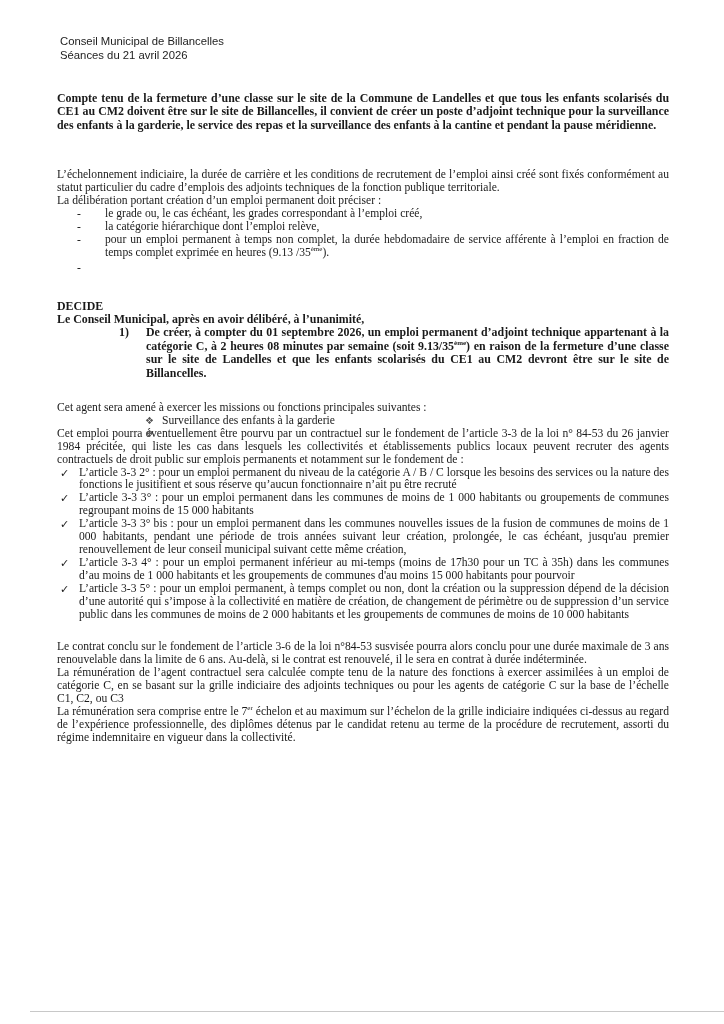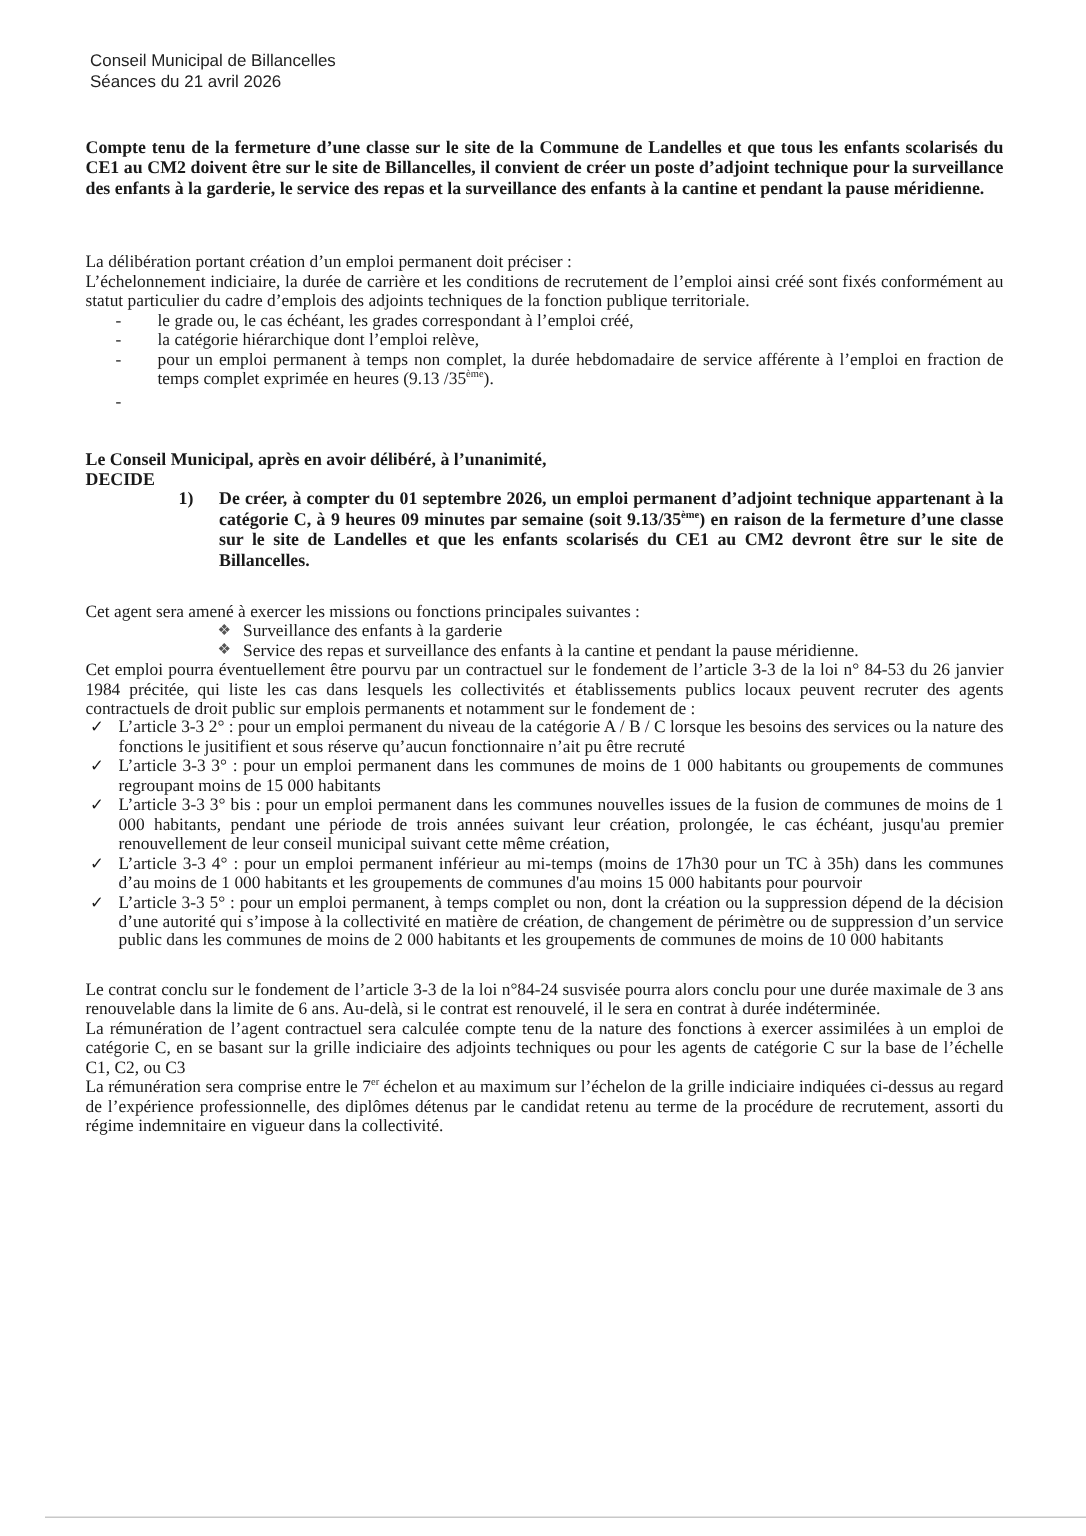--- a/index.html
+++ b/index.html
@@ -34,53 +34,53 @@
 
   <div class="hdr">
     <div>Conseil Municipal de Billancelles</div>
     <div>Séances du 21 avril 2026</div>
   </div>
 
   <div class="body">
 
     <p class="intro">Compte tenu de la fermeture d’une classe sur le site de la Commune de Landelles et que tous les enfants scolarisés du CE1 au CM2 doivent être sur le site de Billancelles, il convient de créer un poste d’adjoint technique pour la surveillance des enfants à la garderie, le service des repas et la surveillance des enfants à la cantine et pendant la pause méridienne.</p>
 
+    <p>L’échelonnement indiciaire, la durée de carrière et les conditions de recrutement de l’emploi ainsi créé sont fixés conformément au statut particulier du cadre d’emplois des adjoints techniques de la fonction publique territoriale.</p>
     <p style="text-align:left;">La délibération portant création d’un emploi permanent doit préciser :</p>
-    <p>L’échelonnement indiciaire, la durée de carrière et les conditions de recrutement de l’emploi ainsi créé sont fixés conformément au statut particulier du cadre d’emplois des adjoints techniques de la fonction publique territoriale.</p>
     <ul class="dash-list">
       <li><span class="mk">-</span><span>le grade ou, le cas échéant, les grades correspondant à l’emploi créé,</span></li>
       <li><span class="mk">-</span><span>la catégorie hiérarchique dont l’emploi relève,</span></li>
       <li><span class="mk">-</span><span>pour un emploi permanent à temps non complet, la durée hebdomadaire de service afférente à l’emploi en fraction de temps complet exprimée en heures (9.13 /35</span><sup>ème</sup><span>).</span></li>
       <li style="height:13px;">
           <span class="mk" style="top:2px;">-</span>
         </li>
     </ul>
 
     <div class="decide">
+      <div>DECIDE</div>
       <div>Le Conseil Municipal, après en avoir délibéré, à l’unanimité,</div>
-      <div>DECIDE</div>
     </div>
     <div class="num-item">
-      <span class="mk">1)</span><span>De créer, à compter du 01 septembre 2026, un emploi permanent d’adjoint technique appartenant à la catégorie C, à 9 heures 09 minutes par semaine (soit 9.13/35</span><sup>ème</sup><span>) en raison de la fermeture d’une classe sur le site de Landelles et que les enfants scolarisés du CE1 au CM2 devront être sur le site de Billancelles.</span>
+      <span class="mk">1)</span><span>De créer, à compter du 01 septembre 2026, un emploi permanent d’adjoint technique appartenant à la catégorie C, à 2 heures 08 minutes par semaine (soit 9.13/35</span><sup>ème</sup><span>) en raison de la fermeture d’une classe sur le site de Landelles et que les enfants scolarisés du CE1 au CM2 devront être sur le site de Billancelles.</span>
     </div>
 
     <p class="missions">Cet agent sera amené à exercer les missions ou fonctions principales suivantes :</p>
     <ul class="diamond-list">
       <li><span class="mk">❖</span><span>Surveillance des enfants à la garderie</span></li>
-      <li><span class="mk">❖</span><span>Service des repas et surveillance des enfants à la cantine et pendant la pause méridienne.</span></li>
+      <li><span class="mk">❖</span></li>
     </ul>
 
     <p>Cet emploi pourra éventuellement être pourvu par un contractuel sur le fondement de l’article 3-3 de la loi n° 84-53 du 26 janvier 1984 précitée, qui liste les cas dans lesquels les collectivités et établissements publics locaux peuvent recruter des agents contractuels de droit public sur emplois permanents et notamment sur le fondement de :</p>
     <ul class="check-list">
       <li><span class="mk">✓</span><span>L’article 3-3 2° : pour un emploi permanent du niveau de la catégorie A / B / C lorsque les besoins des services ou la nature des fonctions le jusitifient et sous réserve qu’aucun fonctionnaire n’ait pu être recruté</span></li>
       <li><span class="mk">✓</span><span>L’article 3-3 3° : pour un emploi permanent dans les communes de moins de 1 000 habitants ou groupements de communes regroupant moins de 15 000 habitants</span></li>
       <li><span class="mk">✓</span><span>L’article 3-3 3° bis :  pour un emploi permanent dans les communes nouvelles issues de la fusion de communes de moins de 1 000 habitants, pendant une période de trois années suivant leur création, prolongée, le cas échéant, jusqu'au premier renouvellement de leur conseil municipal suivant cette même création,</span></li>
       <li><span class="mk">✓</span><span>L’article 3-3 4° : pour un emploi permanent inférieur au mi-temps (moins de 17h30 pour un TC à 35h) dans les communes d’au moins de 1 000 habitants et les groupements de communes d'au moins 15 000 habitants pour pourvoir</span></li>
       <li><span class="mk">✓</span><span>L’article 3-3 5° :  pour un emploi permanent, à temps complet ou non, dont la création ou la suppression dépend de la décision d’une autorité qui s’impose à la collectivité en matière de création, de changement de périmètre ou de suppression d’un service public dans les communes de moins de 2 000 habitants et les groupements de communes de moins de 10 000 habitants</span></li>
     </ul>
 
-    <p class="sec-contrat">Le contrat conclu sur le fondement de l’article 3-3 de la loi n°84-24 susvisée pourra alors conclu pour une durée maximale de 3 ans renouvelable dans la limite de 6 ans. Au-delà, si le contrat est renouvelé, il le sera en contrat à durée indéterminée.</p>
+    <p class="sec-contrat">Le contrat conclu sur le fondement de l’article 3-6 de la loi n°84-53 susvisée pourra alors conclu pour une durée maximale de 3 ans renouvelable dans la limite de 6 ans. Au-delà, si le contrat est renouvelé, il le sera en contrat à durée indéterminée.</p>
     <p>La rémunération de l’agent contractuel sera calculée compte tenu de la nature des fonctions à exercer assimilées à un emploi de catégorie C, en se basant sur la grille indiciaire des adjoints techniques ou pour les agents de catégorie C sur la base de l’échelle C1, C2, ou C3</p>
     <p><span>La rémunération sera comprise entre le 7</span><sup>er</sup><span> échelon et au maximum sur l’échelon de la grille indiciaire indiquées ci-dessus au regard de l’expérience professionnelle, des diplômes détenus par le candidat retenu au terme de la procédure de recrutement, assorti du régime indemnitaire en vigueur dans la collectivité.</span></p>
   </div>
 
   <div class="rule"></div>
 </div>
 
 </body></html>

